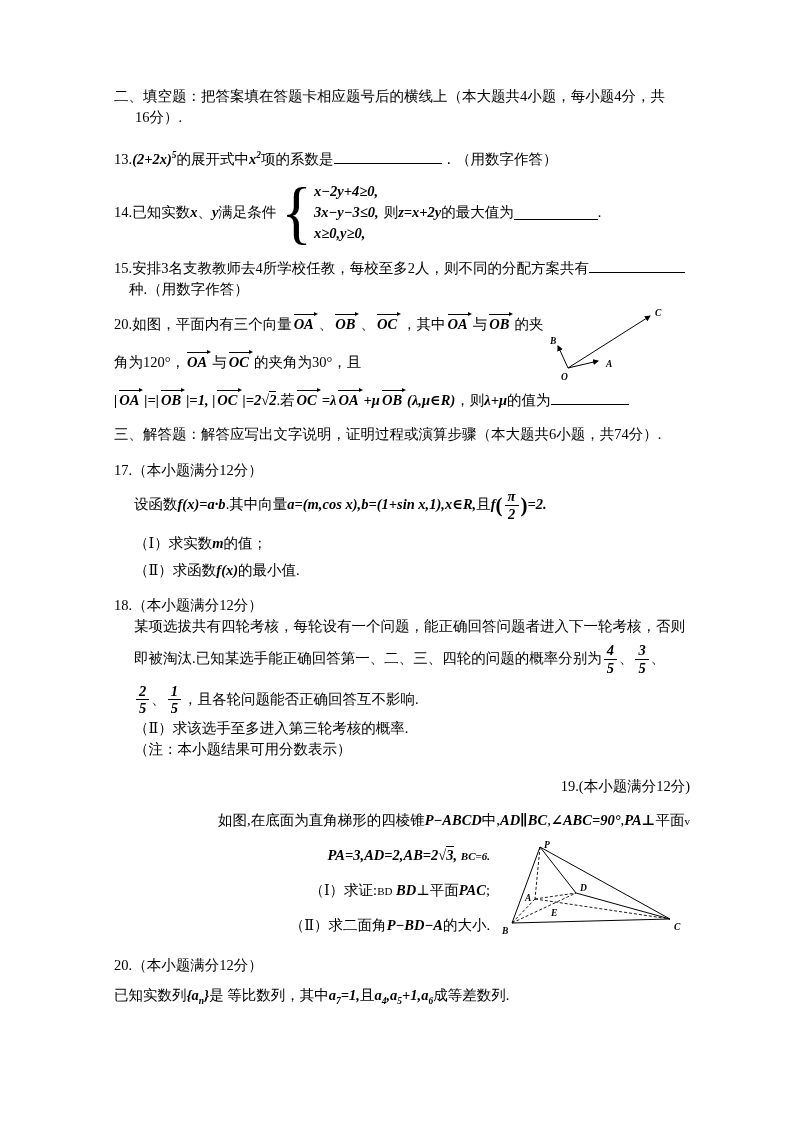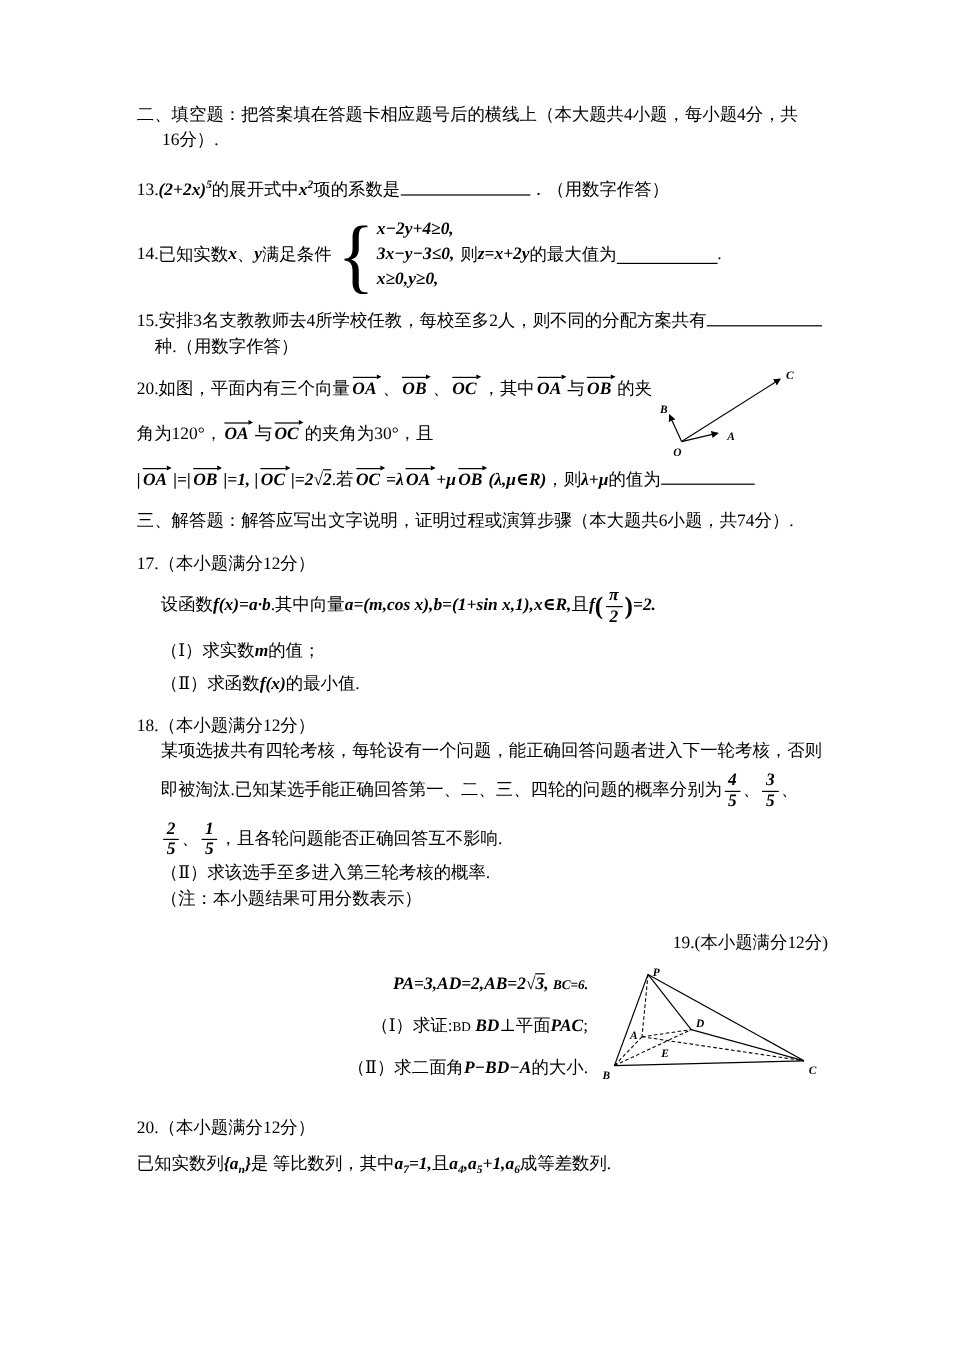--- a/index.html
+++ b/index.html
@@ -129,20 +129,21 @@
         </span><span>、</span><span class="frac">
           <span class="fn">1</span>
           <span class="fd">5</span>
         </span><span>，且各轮问题能否正确回答互不影响.</span></div>
     <div class="ln bindent">（Ⅱ）求该选手至多进入第三轮考核的概率.</div>
     <div class="ln bindent">（注：本小题结果可用分数表示）</div>
   </div>
 
   <div class="q19" style="margin-top:16px">
     <div class="ln">19.(本小题满分12分)</div>
+    <div class="ln" style="margin-top:10px"><span>如图,在底面为直角梯形的四棱锥</span><span class="m">P−ABCD</span><span>中,</span><span class="m">AD∥BC</span><span>,</span><span class="m">∠ABC=90°</span><span>,</span><span class="m">PA⊥</span><span>平面</span><span class="sm">v</span></div>
     <svg width="182" height="100" viewBox="0 0 182 100">
       <line x1="38" y1="8" x2="10" y2="84" stroke="#000" stroke-width="1"></line>
       <line x1="38" y1="8" x2="168" y2="80" stroke="#000" stroke-width="1"></line>
       <line x1="38" y1="8" x2="74" y2="54" stroke="#000" stroke-width="1"></line>
       <line x1="10" y1="84" x2="168" y2="80" stroke="#000" stroke-width="1"></line>
       <line x1="74" y1="54" x2="168" y2="80" stroke="#000" stroke-width="1"></line>
       <line x1="38" y1="8" x2="33" y2="60" stroke="#000" stroke-width="0.9" stroke-dasharray="3,2"></line>
       <line x1="33" y1="60" x2="10" y2="84" stroke="#000" stroke-width="0.9" stroke-dasharray="3,2"></line>
       <line x1="33" y1="60" x2="74" y2="54" stroke="#000" stroke-width="0.9" stroke-dasharray="3,2"></line>
       <line x1="33" y1="60" x2="168" y2="80" stroke="#000" stroke-width="0.9" stroke-dasharray="3,2"></line>
@@ -152,18 +153,18 @@
       <text x="78" y="52">D</text>
       <text x="49" y="77">E</text>
       <text x="0" y="95">B</text>
       <text x="172" y="91">C</text>
     </svg>
     <div class="ln"><span class="m">PA=3,AD=2,AB=2</span><span class="sqrt"><span>√</span><span class="arg">3</span></span><span class="m">,</span> <span class="m sm">BC=6.</span></div>
     <div class="ln"><span>（Ⅰ）求证:</span><span class="sm">BD</span> <span class="m">BD</span><span>⊥平面</span><span class="m">PAC</span><span>;</span></div>
     <div class="ln"><span>（Ⅱ）求二面角</span><span class="m">P−BD−A</span><span>的大小.</span></div>
   </div>
 
-  <div style="margin-top:16px">
+  <div style="margin-top:6px">
     <div class="ln">20.（本小题满分12分）</div>
     <div class="ln" style="margin-top:9px"><span>已知实数列</span><span class="m">{a</span><sub>n</sub><span class="m">}</span><span>是 等比数列，其中</span><span class="m">a</span><sub>7</sub><span class="m">=1,</span><span>且</span><span class="m">a</span><sub>4</sub><span class="m">,a</span><sub>5</sub><span class="m">+1,a</span><sub>6</sub><span>成等差数列.</span></div>
   </div>
 
 </div>
 
 </body></html>

